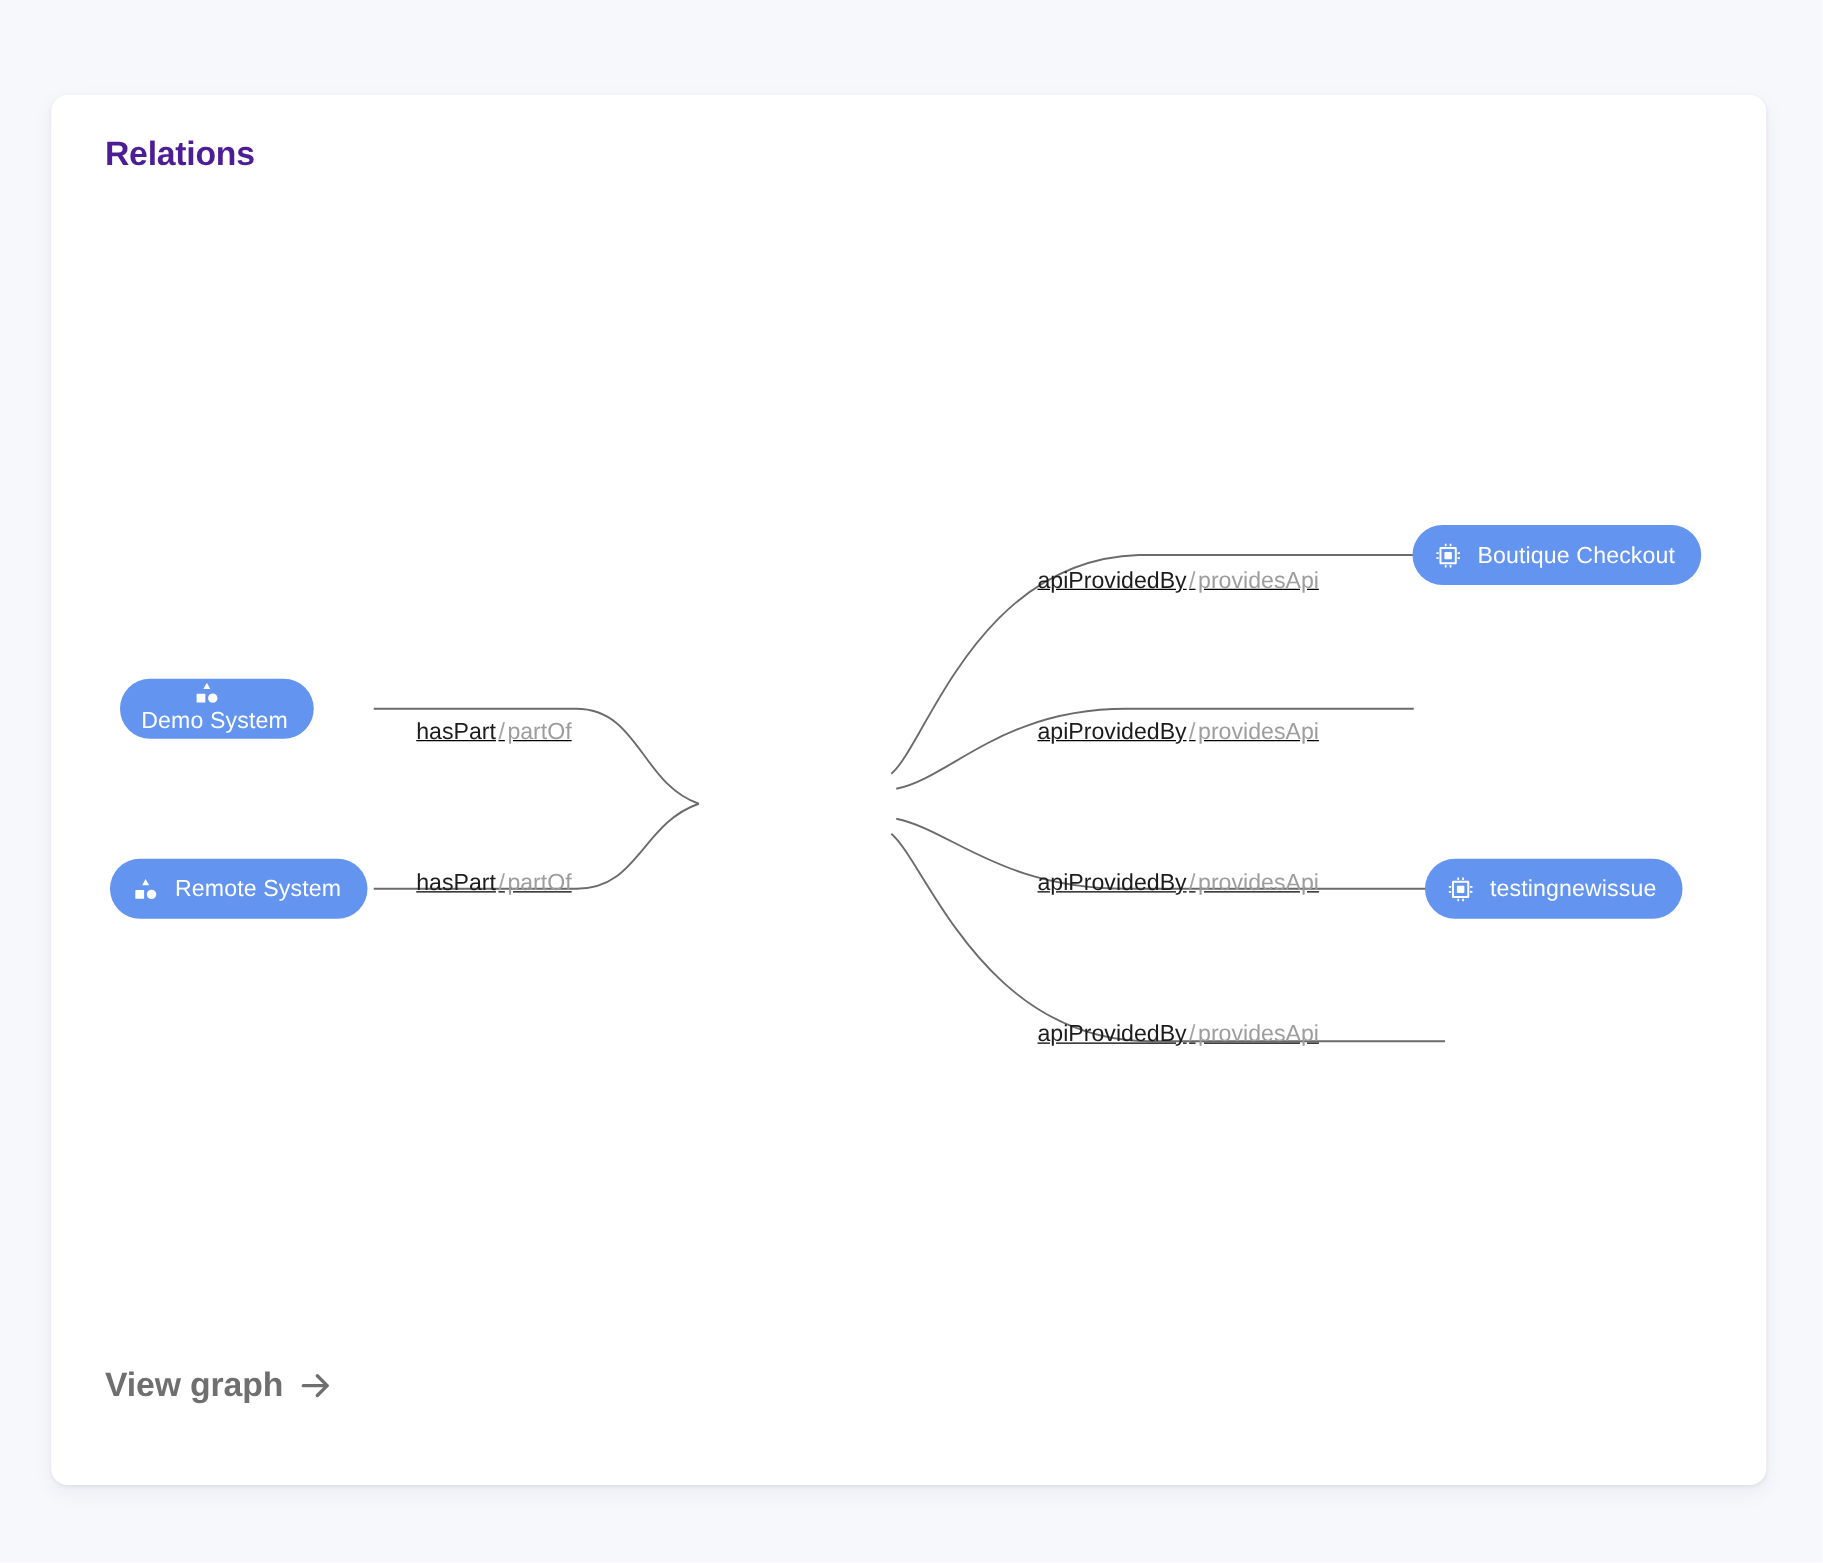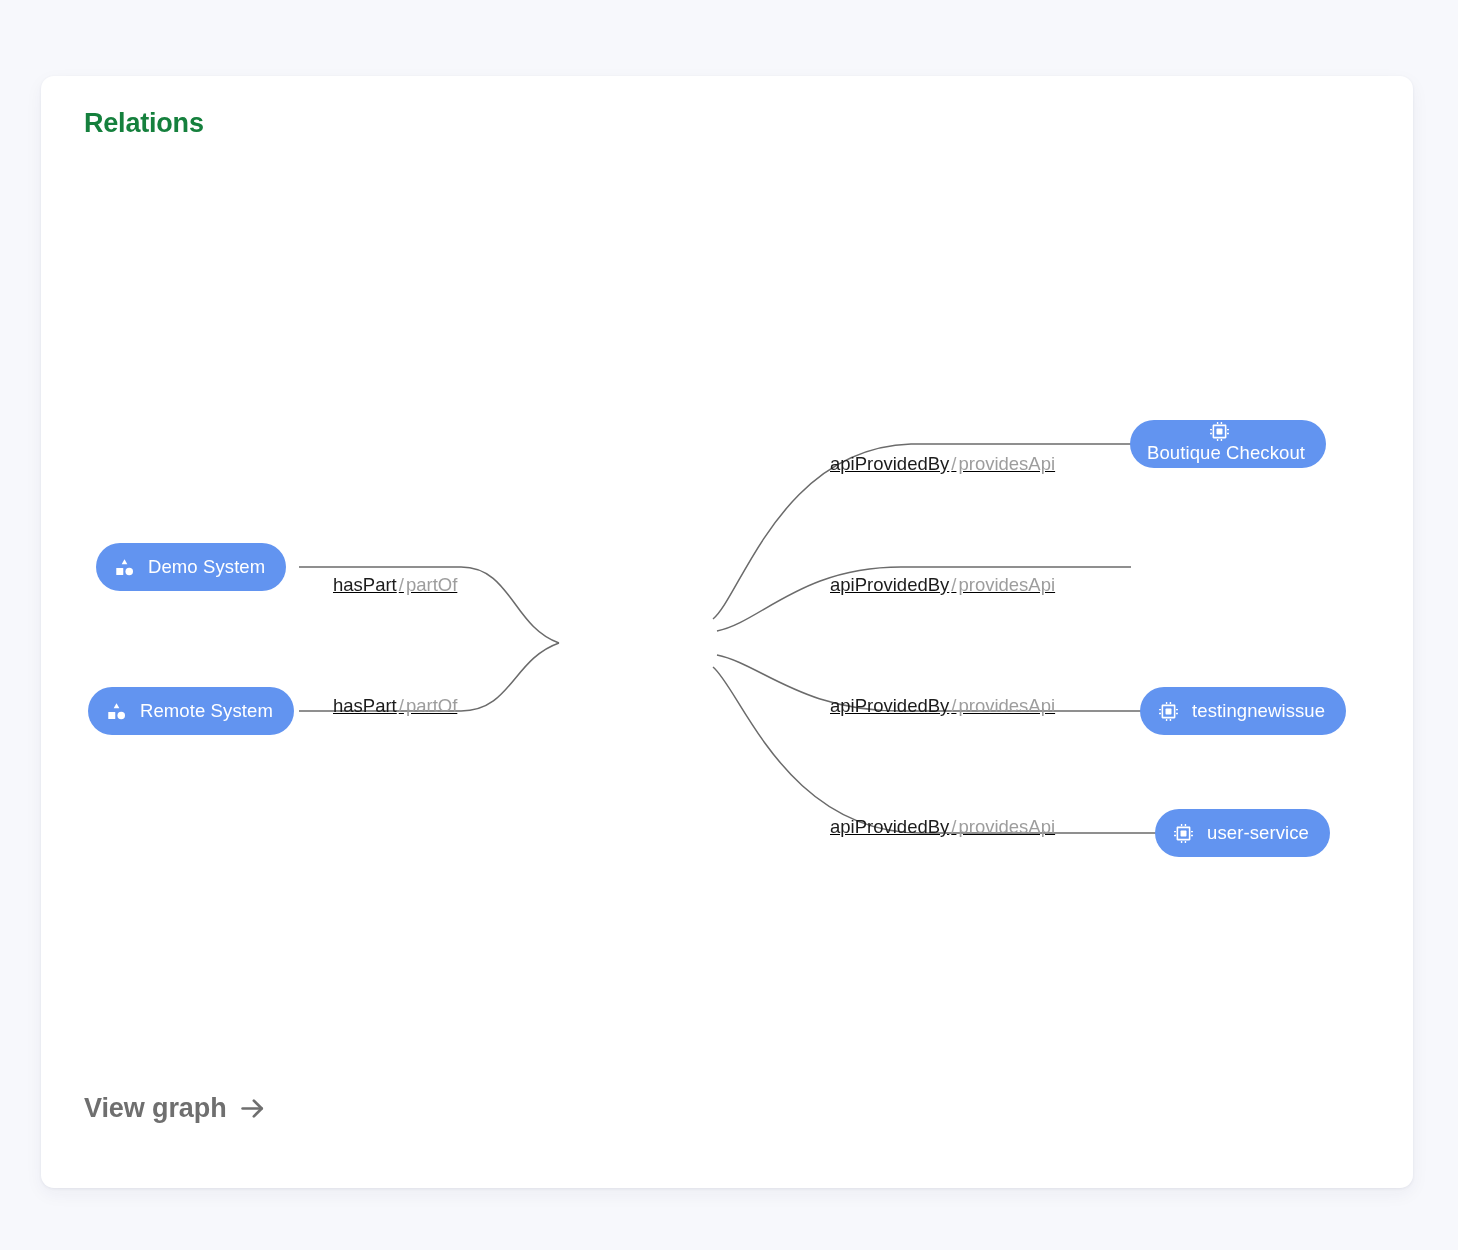--- a/index.html
+++ b/index.html
@@ -28,21 +28,21 @@
                 0 6px 18px rgba(30, 40, 80, 0.05);
     overflow: hidden;
   }
 
   .card-title {
     position: absolute;
     left: 43px;
     top: 32px;
     font-size: 27px;
     font-weight: 700;
-    color: #15803d;
+    color: #4c1d95;
     letter-spacing: -0.2px;
   }
 
   .graph-area {
     position: absolute;
     left: 0;
     top: 0;
     width: 1372px;
     height: 1112px;
   }
@@ -159,21 +159,21 @@
 
         <path d="M 676 555 C 720 546 760 491 860 491 L 1090 491"></path>
 
         <path d="M 676 579 C 720 588 760 635 860 635 L 1100 635"></path>
 
         <path d="M 672 591 C 700 614 745 757 880 757 L 1115 757"></path>
       </g>
     </svg>
 
 
-    <div class="node entity" style="left:55px; top:467px;">
+    <div class="node entity" style="left:55px; top:467px;flex-direction:column;">
       <span class="node-icon">
         <svg viewBox="0 0 24 24" width="21" height="21" fill="#ffffff" aria-hidden="true">
           <path d="M12 2.6 15.2 8.2H8.8z"></path>
           <rect x="2.6" y="12.6" width="8" height="8" rx="0.6"></rect>
           <circle cx="17.4" cy="16.6" r="4.3"></circle>
         </svg>
       </span>
       <span class="node-label">Demo System</span>
     </div>
 
@@ -181,21 +181,21 @@
       <span class="node-icon">
         <svg viewBox="0 0 24 24" width="21" height="21" fill="#ffffff" aria-hidden="true">
           <path d="M12 2.6 15.2 8.2H8.8z"></path>
           <rect x="2.6" y="12.6" width="8" height="8" rx="0.6"></rect>
           <circle cx="17.4" cy="16.6" r="4.3"></circle>
         </svg>
       </span>
       <span class="node-label">Remote System</span>
     </div>
 
-    <div class="node entity" style="left:1089px; top:344px;flex-direction:column;">
+    <div class="node entity" style="left:1089px; top:344px;">
       <span class="node-icon">
         <svg viewBox="0 0 24 24" width="21" height="21" fill="#ffffff" aria-hidden="true">
           <path d="M9 1.2h1.6v2.2H9zM13.4 1.2H15v2.2h-1.6zM9 20.6h1.6v2.2H9zM13.4 20.6H15v2.2h-1.6zM1.2 9h2.2v1.6H1.2zM1.2 13.4h2.2V15H1.2zM20.6 9h2.2v1.6h-2.2zM20.6 13.4h2.2V15h-2.2z"></path>
           <path d="M5.3 4.1h13.4c.7 0 1.2.6 1.2 1.2v13.4c0 .7-.6 1.2-1.2 1.2H5.3c-.7 0-1.2-.6-1.2-1.2V5.3c0-.7.6-1.2 1.2-1.2zm.6 1.8v12.2h12.2V5.9z"></path>
           <rect x="8.6" y="8.6" width="6.8" height="6.8" rx="0.7"></rect>
         </svg>
       </span>
       <span class="node-label">Boutique Checkout</span>
     </div>
 
@@ -204,30 +204,20 @@
       <span class="node-icon">
         <svg viewBox="0 0 24 24" width="21" height="21" fill="#ffffff" aria-hidden="true">
           <path d="M9 1.2h1.6v2.2H9zM13.4 1.2H15v2.2h-1.6zM9 20.6h1.6v2.2H9zM13.4 20.6H15v2.2h-1.6zM1.2 9h2.2v1.6H1.2zM1.2 13.4h2.2V15H1.2zM20.6 9h2.2v1.6h-2.2zM20.6 13.4h2.2V15h-2.2z"></path>
           <path d="M5.3 4.1h13.4c.7 0 1.2.6 1.2 1.2v13.4c0 .7-.6 1.2-1.2 1.2H5.3c-.7 0-1.2-.6-1.2-1.2V5.3c0-.7.6-1.2 1.2-1.2zm.6 1.8v12.2h12.2V5.9z"></path>
           <rect x="8.6" y="8.6" width="6.8" height="6.8" rx="0.7"></rect>
         </svg>
       </span>
       <span class="node-label">testingnewissue</span>
     </div>
 
-    <div class="node entity" style="left:1114px; top:733px;">
-      <span class="node-icon">
-        <svg viewBox="0 0 24 24" width="21" height="21" fill="#ffffff" aria-hidden="true">
-          <path d="M9 1.2h1.6v2.2H9zM13.4 1.2H15v2.2h-1.6zM9 20.6h1.6v2.2H9zM13.4 20.6H15v2.2h-1.6zM1.2 9h2.2v1.6H1.2zM1.2 13.4h2.2V15H1.2zM20.6 9h2.2v1.6h-2.2zM20.6 13.4h2.2V15h-2.2z"></path>
-          <path d="M5.3 4.1h13.4c.7 0 1.2.6 1.2 1.2v13.4c0 .7-.6 1.2-1.2 1.2H5.3c-.7 0-1.2-.6-1.2-1.2V5.3c0-.7.6-1.2 1.2-1.2zm.6 1.8v12.2h12.2V5.9z"></path>
-          <rect x="8.6" y="8.6" width="6.8" height="6.8" rx="0.7"></rect>
-        </svg>
-      </span>
-      <span class="node-label">user-service</span>
-    </div>
 
     <div class="edge-label" style="left:292px; top:500px;">
       <span class="rel-fwd">hasPart</span><span class="rel-sep">/</span><span class="rel-rev">partOf</span>
     </div>
 
     <div class="edge-label" style="left:292px; top:621px;">
       <span class="rel-fwd">hasPart</span><span class="rel-sep">/</span><span class="rel-rev">partOf</span>
     </div>
 
     <div class="edge-label" style="left:789px; top:379px;">

